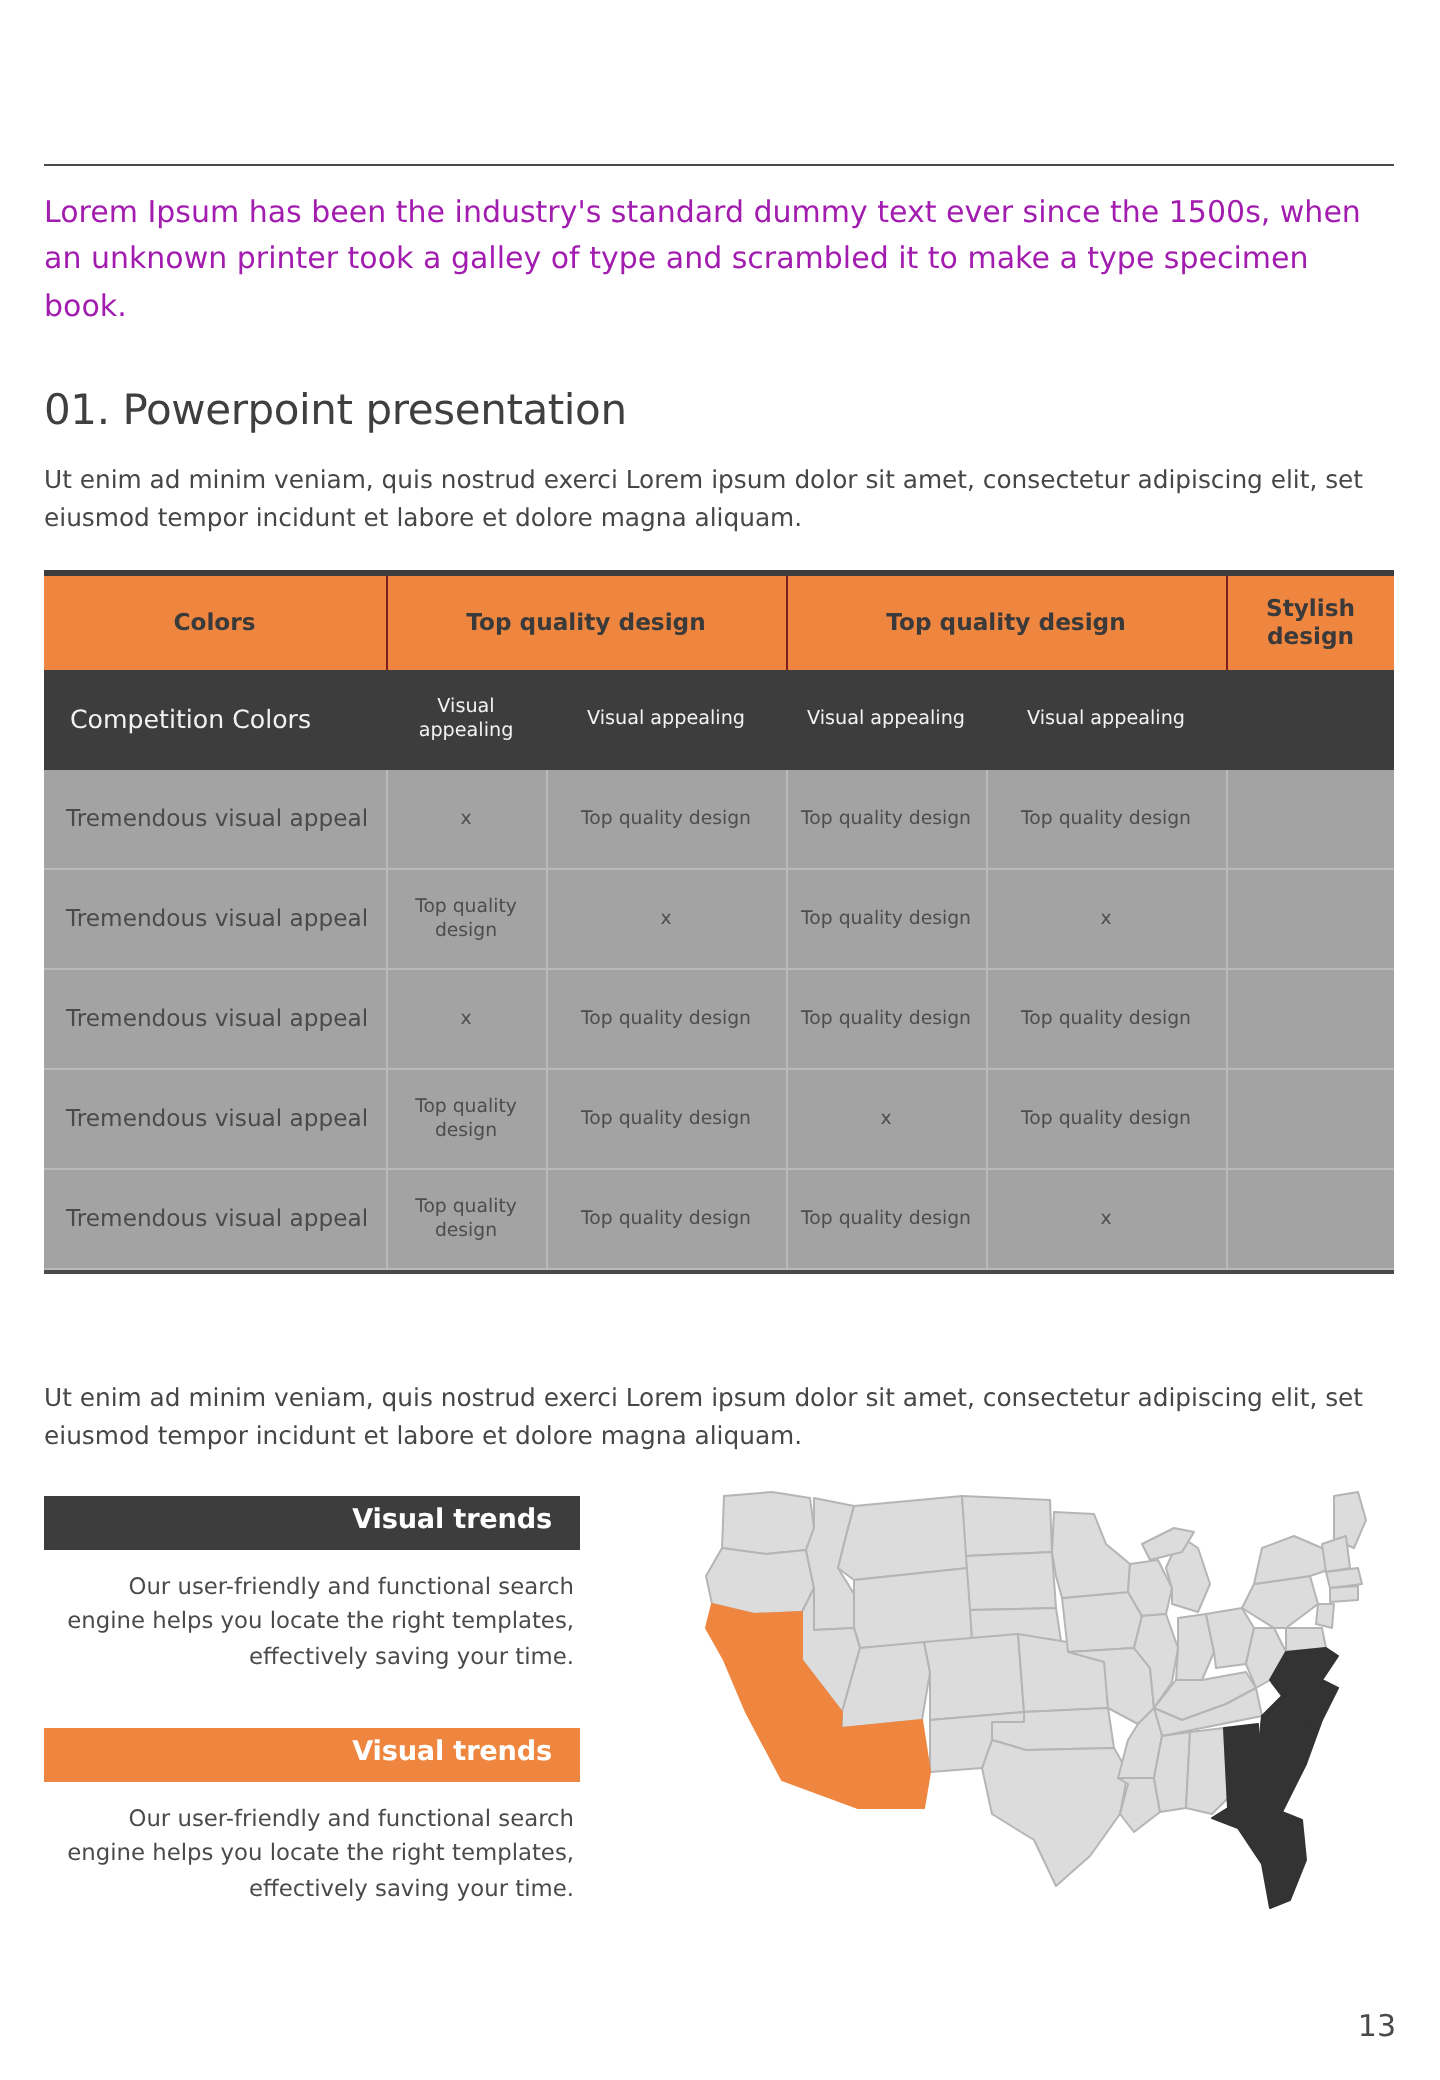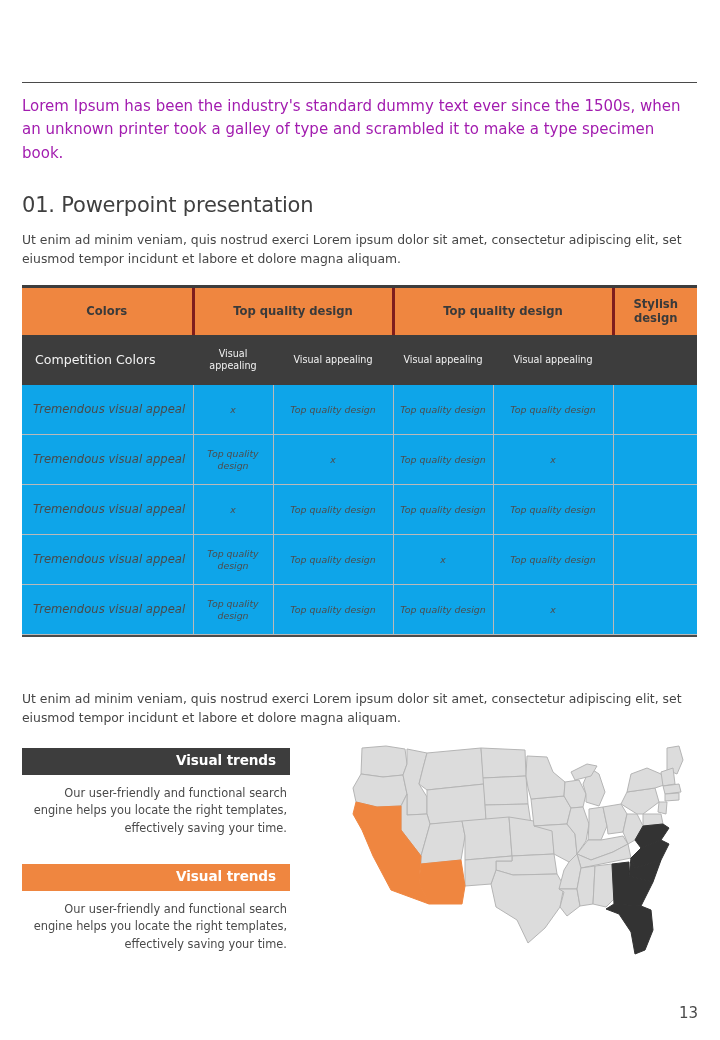--- a/index.html
+++ b/index.html
@@ -96,21 +96,21 @@
     background: #3d3d3d;
     padding: 0;
   }
   tr.head-orange td {
     background: #ef8640;
     color: #3a3a3a;
     font-size: 11.6px;
     font-weight: 700;
     text-align: center;
     height: 41px;
-    border-right: 3px solid #7f1d1d;
+    border-right: 1px solid #7f1d1d;
     padding: 3px 4px;
     line-height: 1.2;
   }
   tr.head-orange td:last-child { border-right: none; }
 
   tr.head-dark td {
     background: #3d3d3d;
     color: #f2f2f2;
     height: 46px;
     font-size: 9.6px;
@@ -126,22 +126,21 @@
 
   tr.body-row td {
     height: 45px;
     font-size: 9.4px;
     text-align: center;
     color: #4d4d4d;
     border-right: 1px solid #b9b9b9;
     border-bottom: 1px solid #b9b9b9;
     padding: 2px 4px;
     line-height: 1.25;
-    background: #0ea5e9;
-    font-style: italic;
+    background: #a3a3a3;
   }
   tr.body-row td:last-child { border-right: none; }
   tr.body-row td.first {
     text-align: left;
     font-size: 11.6px;
     color: #4a4a4a;
     padding-left: 11px;
     line-height: 1.35;
   }
   tr.body-row:last-child td { border-bottom: none; }

